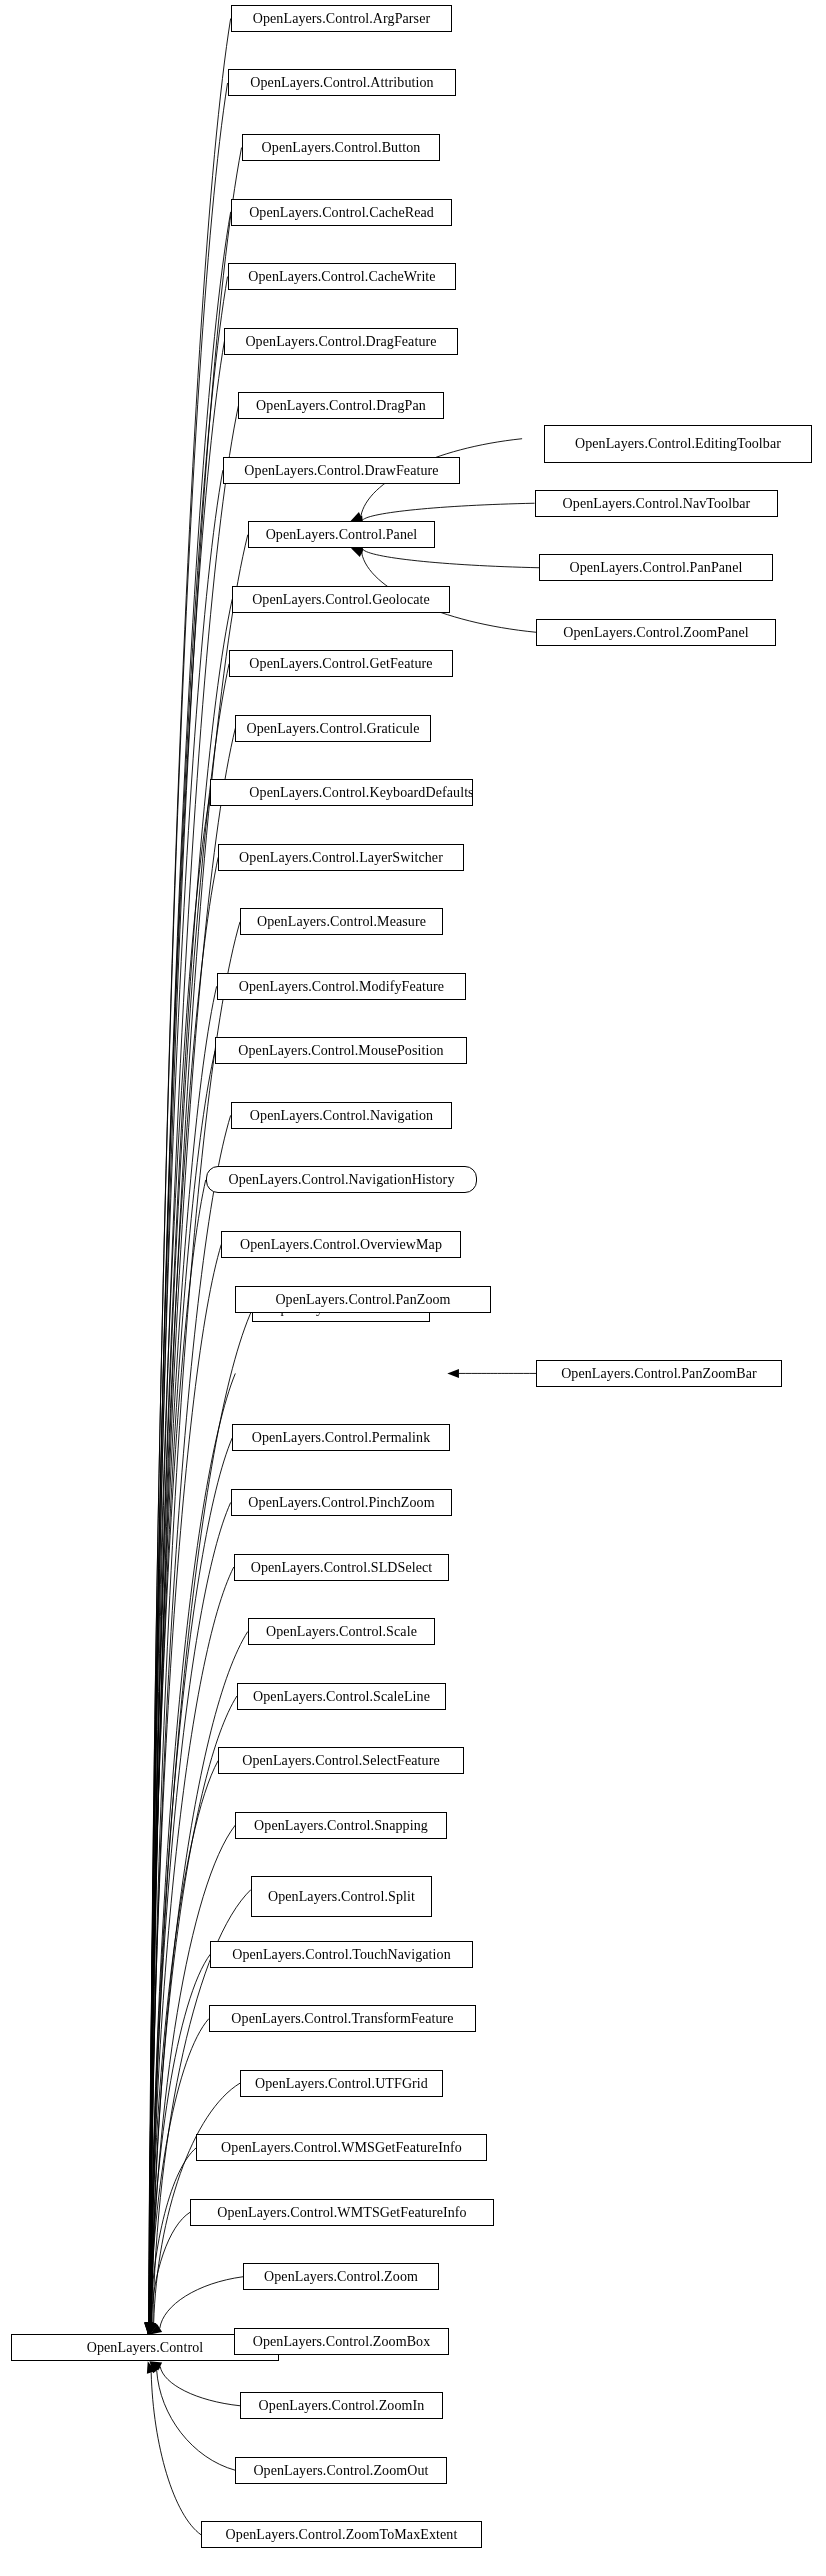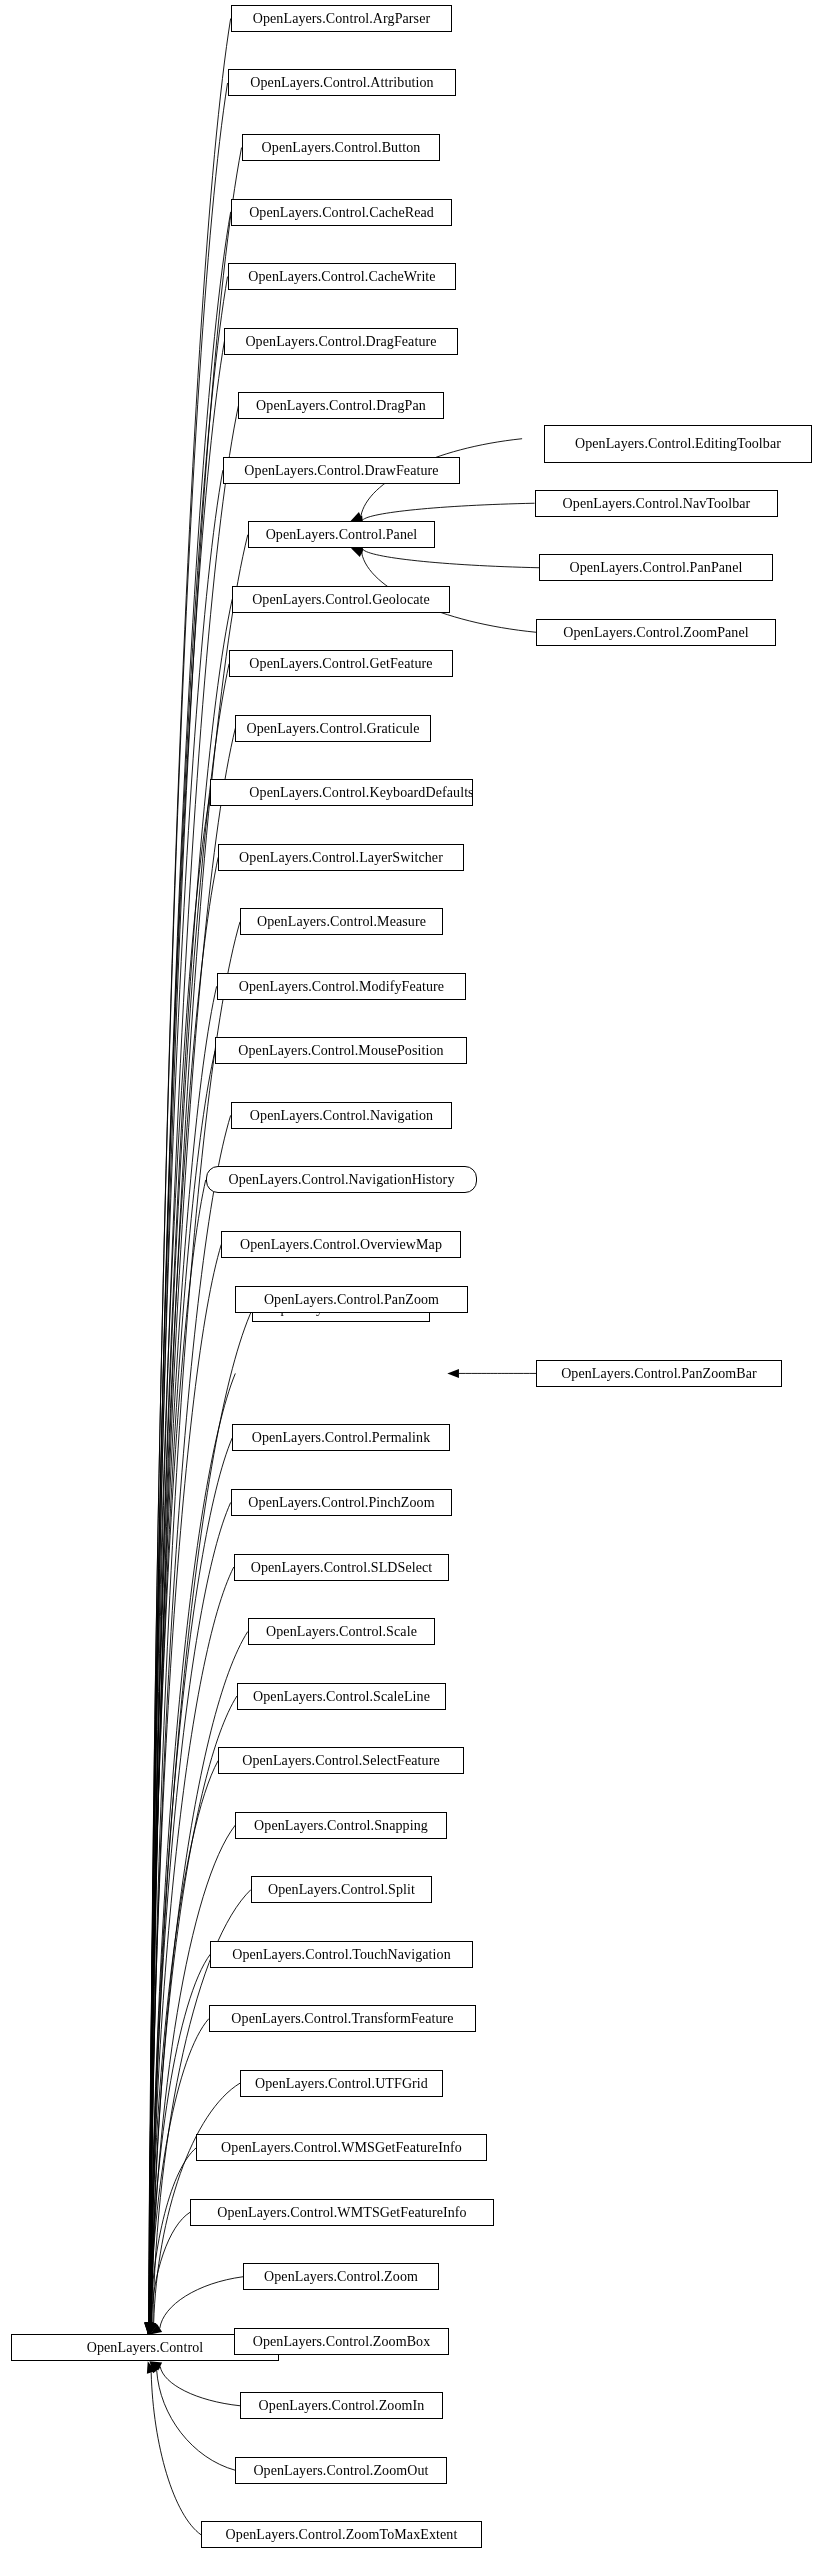--- a/index.html
+++ b/index.html
@@ -203,21 +203,21 @@
       </div>
       <div class="node" style="left: 206px; top: 1166px; width: 271px; height: 27px; border-radius: 12px;">
         <span class="node-label">OpenLayers.Control.NavigationHistory</span>
       </div>
       <div class="node" style="left: 221px; top: 1231px; width: 240px; height: 27px;">
         <span class="node-label">OpenLayers.Control.OverviewMap</span>
       </div>
       <div class="node" style="left: 252px; top: 1295px; width: 178px; height: 27px;">
         <span class="node-label">OpenLayers.Control.Pan</span>
       </div>
-      <div class="node" style="left: 235px; top: 1286px; width: 233px; height: 27px;">
+      <div class="node" style="left: 235px; top: 1286px; width: 256px; height: 27px;">
         <span class="node-label">OpenLayers.Control.PanZoom</span>
       </div>
       <div class="node" style="left: 232px; top: 1424px; width: 218px; height: 27px;">
         <span class="node-label">OpenLayers.Control.Permalink</span>
       </div>
       <div class="node" style="left: 231px; top: 1489px; width: 221px; height: 27px;">
         <span class="node-label">OpenLayers.Control.PinchZoom</span>
       </div>
       <div class="node" style="left: 234px; top: 1554px; width: 215px; height: 27px;">
         <span class="node-label">OpenLayers.Control.SLDSelect</span>
@@ -227,21 +227,21 @@
       </div>
       <div class="node" style="left: 237px; top: 1683px; width: 209px; height: 27px;">
         <span class="node-label">OpenLayers.Control.ScaleLine</span>
       </div>
       <div class="node" style="left: 218px; top: 1747px; width: 246px; height: 27px;">
         <span class="node-label">OpenLayers.Control.SelectFeature</span>
       </div>
       <div class="node" style="left: 235px; top: 1812px; width: 212px; height: 27px;">
         <span class="node-label">OpenLayers.Control.Snapping</span>
       </div>
-      <div class="node" style="left: 251px; top: 1876px; width: 181px; height: 27px; justify-content: center;">
+      <div class="node" style="left: 251px; top: 1876px; width: 181px; height: 41px; justify-content: center;">
         <span class="node-label">OpenLayers.Control.Split</span>
       </div>
       <div class="node" style="left: 210px; top: 1941px; width: 263px; height: 27px;">
         <span class="node-label">OpenLayers.Control.TouchNavigation</span>
       </div>
       <div class="node" style="left: 209px; top: 2005px; width: 267px; height: 27px;">
         <span class="node-label">OpenLayers.Control.TransformFeature</span>
       </div>
       <div class="node" style="left: 240px; top: 2070px; width: 203px; height: 27px;">
         <span class="node-label">OpenLayers.Control.UTFGrid</span>

